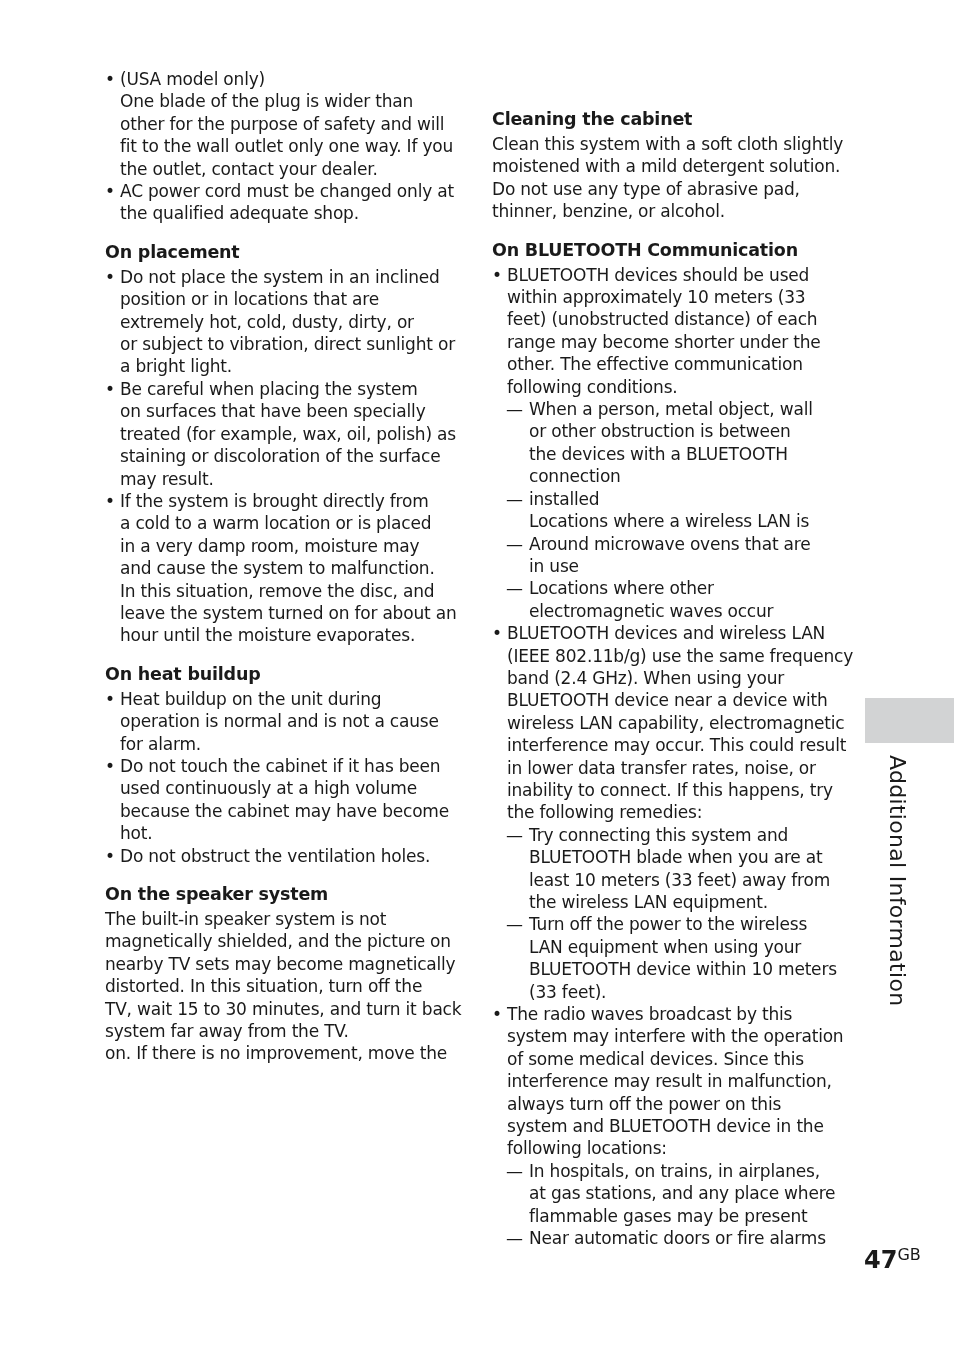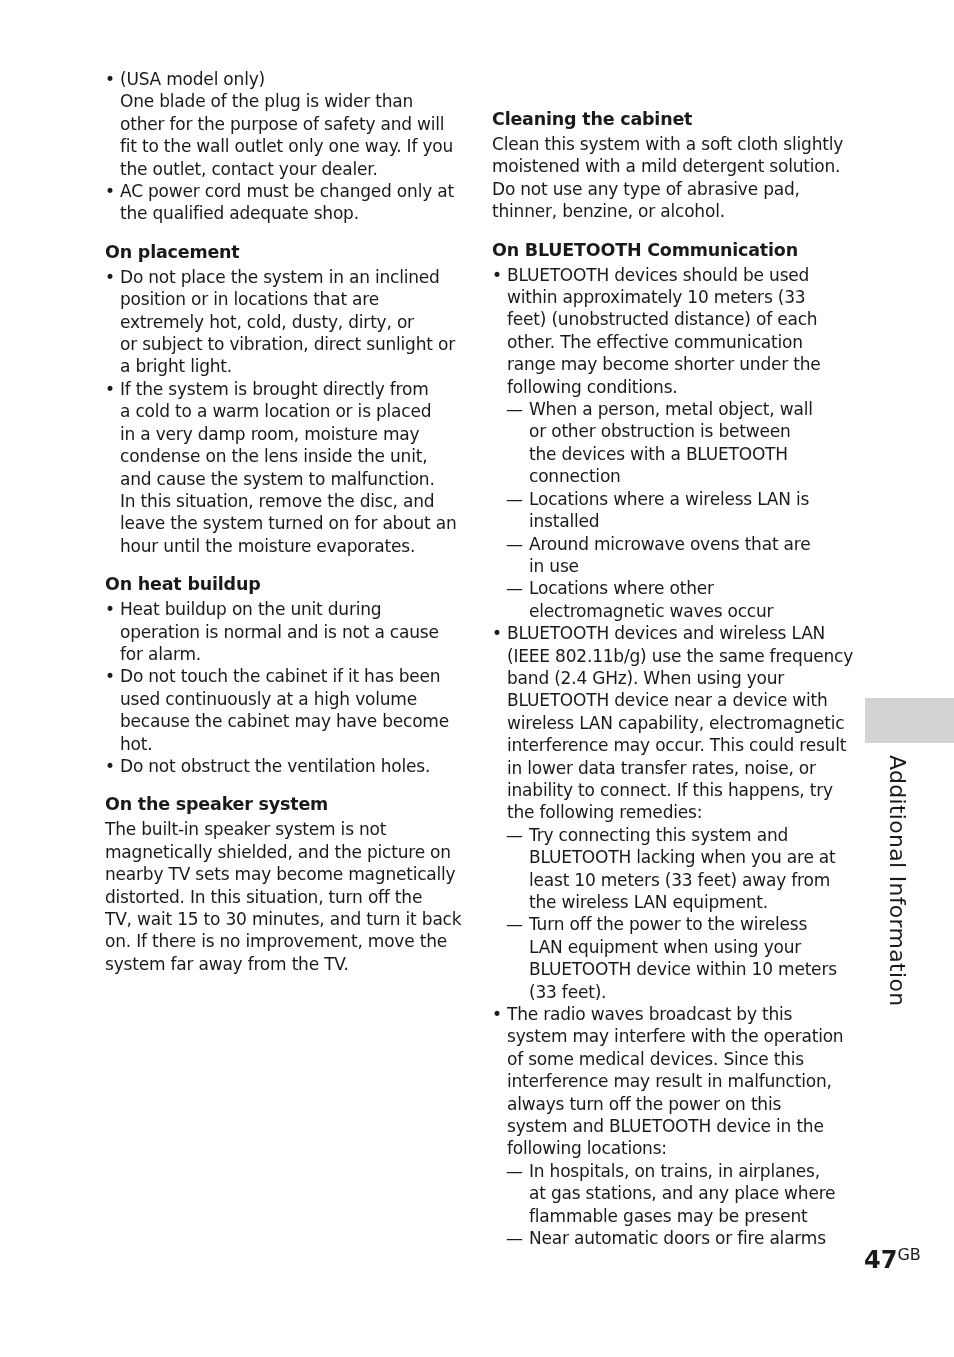--- a/index.html
+++ b/index.html
@@ -43,24 +43,30 @@
   <div class="sec">
     <div class="h">On placement</div>
     <div class="li">
       <span class="line">Do not place the system in an inclined</span>
       <span class="line">position or in locations that are</span>
       <span class="line">extremely hot, cold, dusty, dirty, or</span>
       <span class="line">or subject to vibration, direct sunlight or</span>
       <span class="line">a bright light.</span>
     </div>
     <div class="li">
+      <span class="line">Be careful when placing the system</span>
+      <span class="line">on surfaces that have been specially</span>
+      <span class="line">treated (for example, wax, oil, polish) as</span>
+      <span class="line">staining or discoloration of the surface</span>
+      <span class="line">may result.</span>
+    </div>
+    <div class="li">
       <span class="line">If the system is brought directly from</span>
       <span class="line">a cold to a warm location or is placed</span>
       <span class="line">in a very damp room, moisture may</span>
-      <span class="line">condense on the lens inside the unit,</span>
       <span class="line">and cause the system to malfunction.</span>
       <span class="line">In this situation, remove the disc, and</span>
       <span class="line">leave the system turned on for about an</span>
       <span class="line">hour until the moisture evaporates.</span>
     </div>
   </div>
 
   <div class="sec">
     <div class="h">On heat buildup</div>
     <div class="li">
@@ -80,22 +86,22 @@
   </div>
 
   <div class="sec">
     <div class="h">On the speaker system</div>
     <div>
       <span class="line">The built-in speaker system is not</span>
       <span class="line">magnetically shielded, and the picture on</span>
       <span class="line">nearby TV sets may become magnetically</span>
       <span class="line">distorted. In this situation, turn off the</span>
       <span class="line">TV, wait 15 to 30 minutes, and turn it back</span>
+      <span class="line">system far away from the TV.</span>
       <span class="line">on. If there is no improvement, move the</span>
-      <span class="line">system far away from the TV.</span>
     </div>
   </div>
 </div>
 
 <div class="col right">
   <div class="sec">
     <div class="h">Cleaning the cabinet</div>
     <div>
       <span class="line">Clean this system with a soft cloth slightly</span>
       <span class="line">moistened with a mild detergent solution.</span>
@@ -103,33 +109,33 @@
       <span class="line">thinner, benzine, or alcohol.</span>
     </div>
   </div>
 
   <div class="sec">
     <div class="h">On BLUETOOTH Communication</div>
     <div class="li">
       <span class="line">BLUETOOTH devices should be used</span>
       <span class="line">within approximately 10 meters (33</span>
       <span class="line">feet) (unobstructed distance) of each</span>
+      <span class="line">range may become shorter under the</span>
       <span class="line">other. The effective communication</span>
-      <span class="line">range may become shorter under the</span>
       <span class="line">following conditions.</span>
     </div>
     <div class="sub">
       <span class="line">When a person, metal object, wall</span>
       <span class="line">or other obstruction is between</span>
       <span class="line">the devices with a BLUETOOTH</span>
       <span class="line">connection</span>
     </div>
     <div class="sub">
+      <span class="line">installed</span>
       <span class="line">Locations where a wireless LAN is</span>
-      <span class="line">installed</span>
     </div>
     <div class="sub">
       <span class="line">Around microwave ovens that are</span>
       <span class="line">in use</span>
     </div>
     <div class="sub">
       <span class="line">Locations where other</span>
       <span class="line">electromagnetic waves occur</span>
     </div>
     <div class="li">
@@ -138,21 +144,21 @@
       <span class="line">band (2.4 GHz). When using your</span>
       <span class="line">BLUETOOTH device near a device with</span>
       <span class="line">wireless LAN capability, electromagnetic</span>
       <span class="line">interference may occur. This could result</span>
       <span class="line">in lower data transfer rates, noise, or</span>
       <span class="line">inability to connect. If this happens, try</span>
       <span class="line">the following remedies:</span>
     </div>
     <div class="sub">
       <span class="line">Try connecting this system and</span>
-      <span class="line">BLUETOOTH lacking when you are at</span>
+      <span class="line">BLUETOOTH blade when you are at</span>
       <span class="line">least 10 meters (33 feet) away from</span>
       <span class="line">the wireless LAN equipment.</span>
     </div>
     <div class="sub">
       <span class="line">Turn off the power to the wireless</span>
       <span class="line">LAN equipment when using your</span>
       <span class="line">BLUETOOTH device within 10 meters</span>
       <span class="line">(33 feet).</span>
     </div>
     <div class="li">

